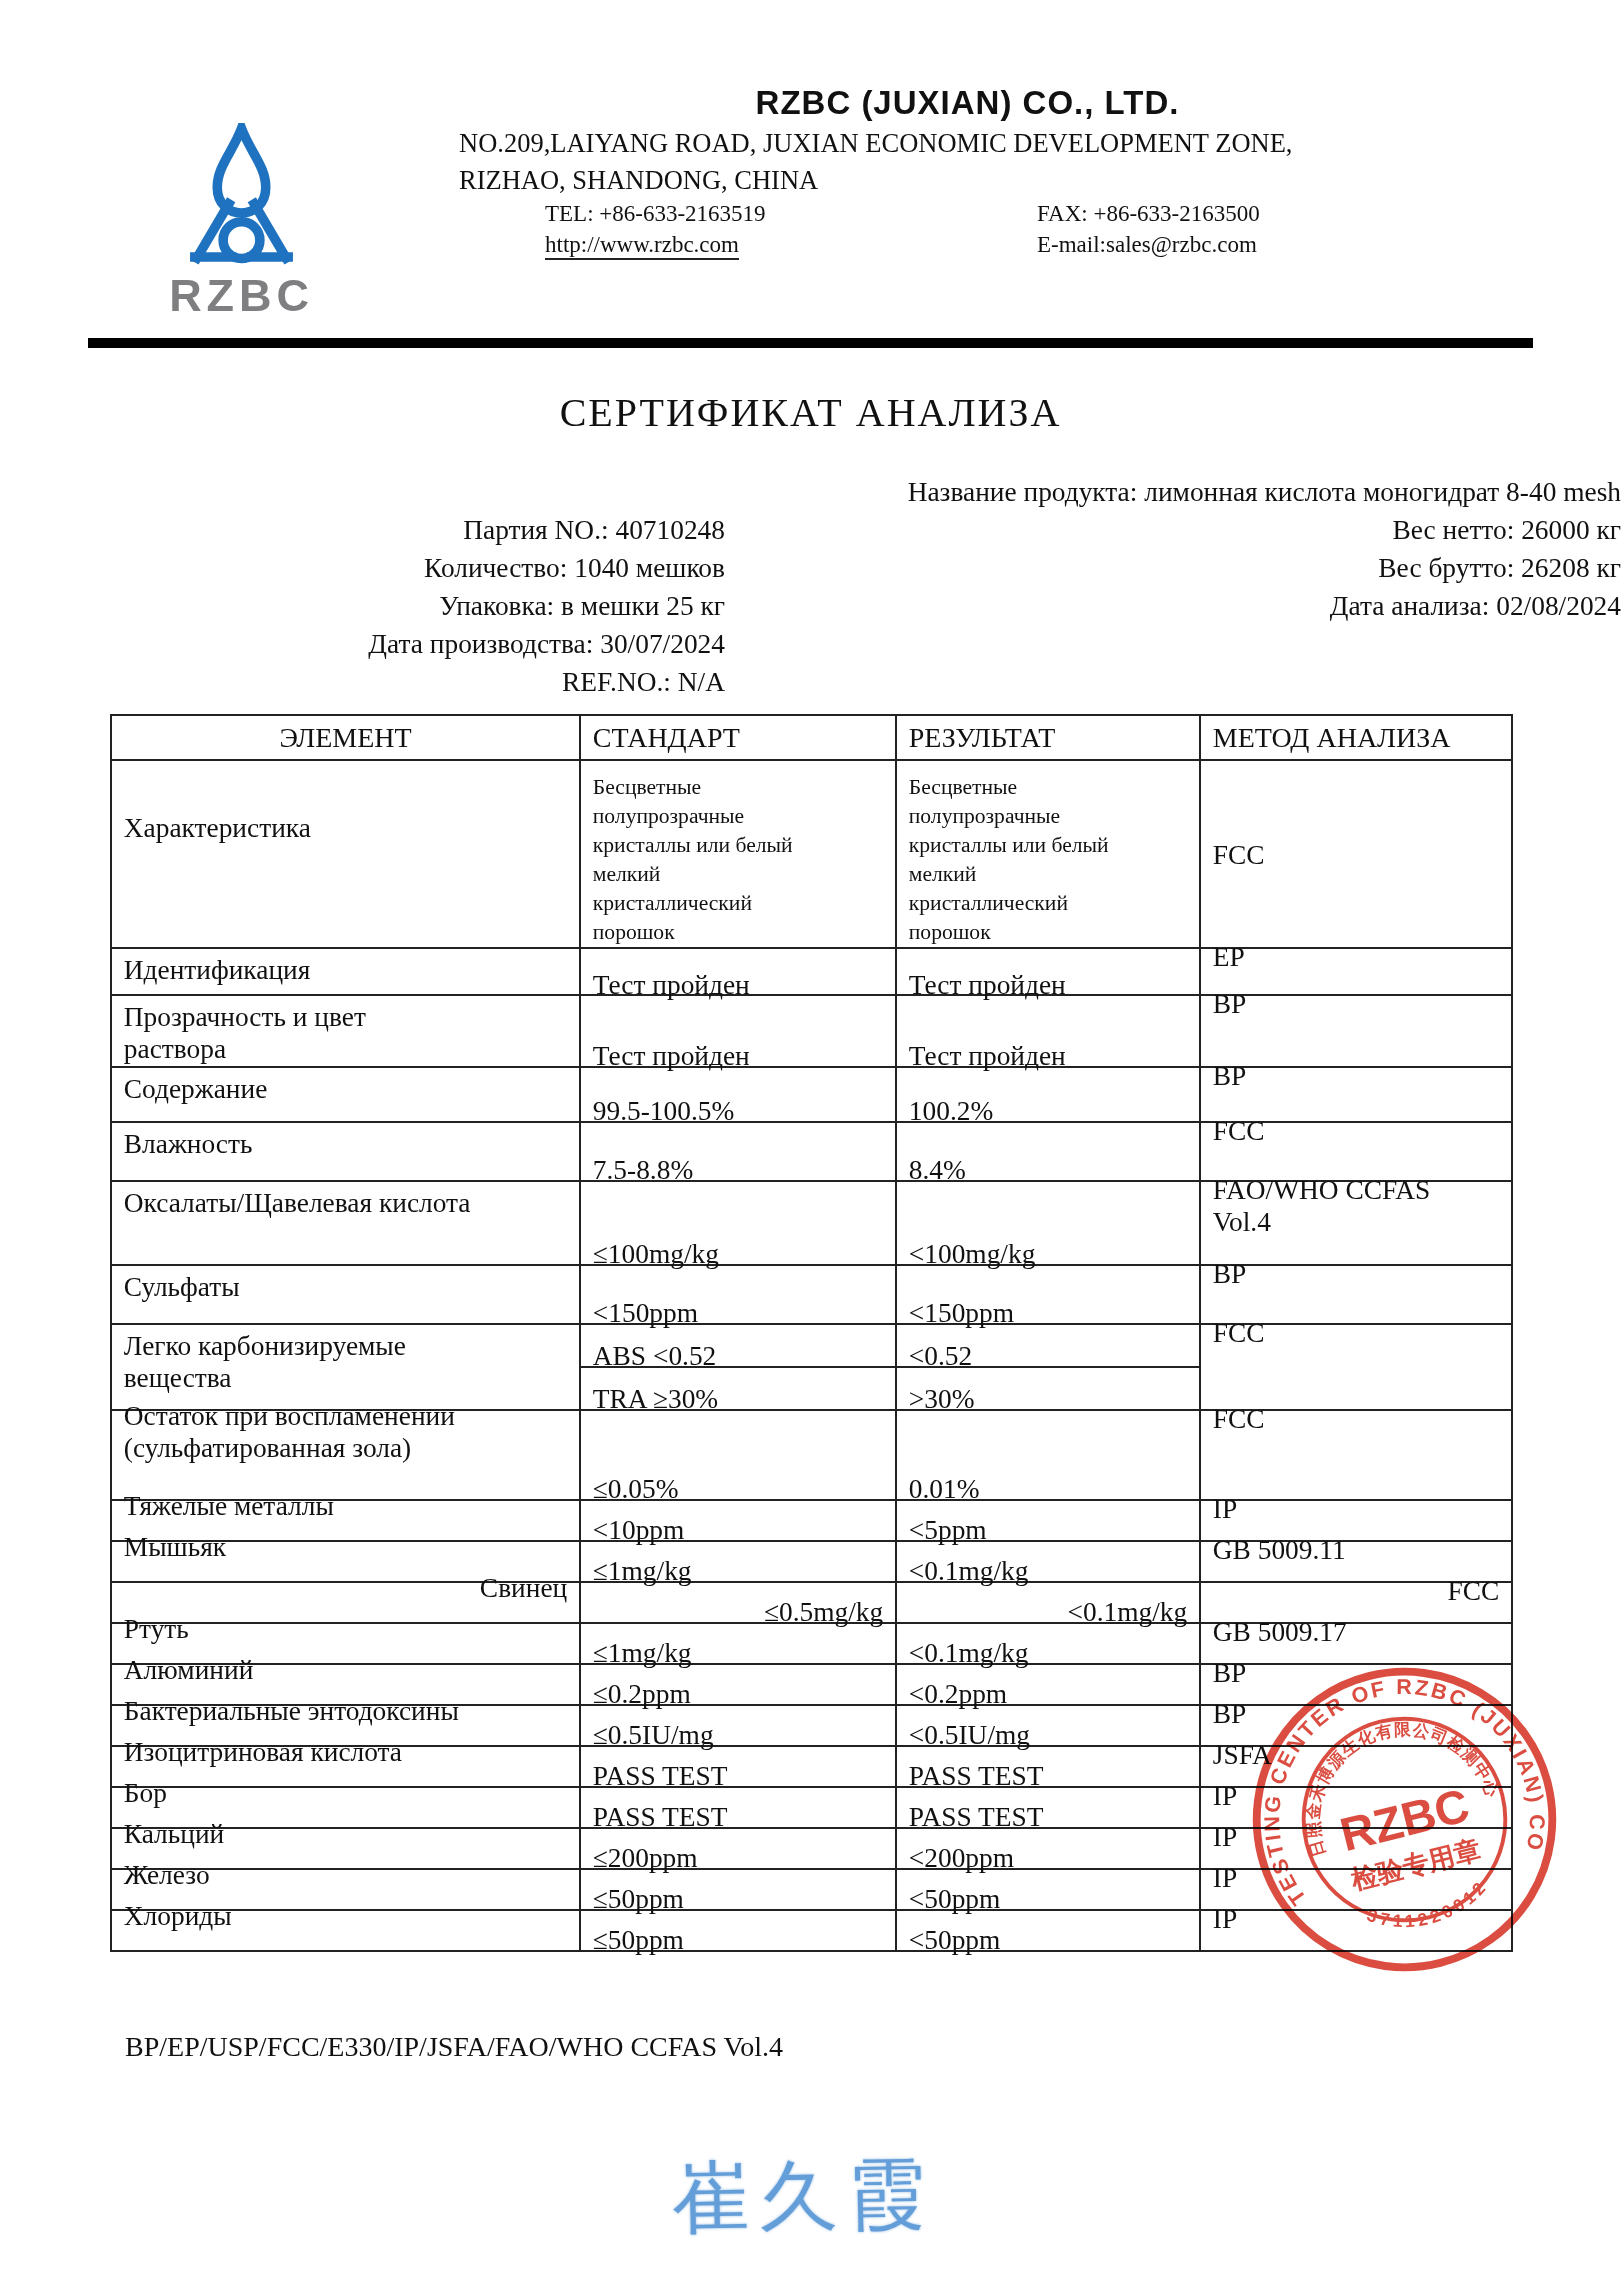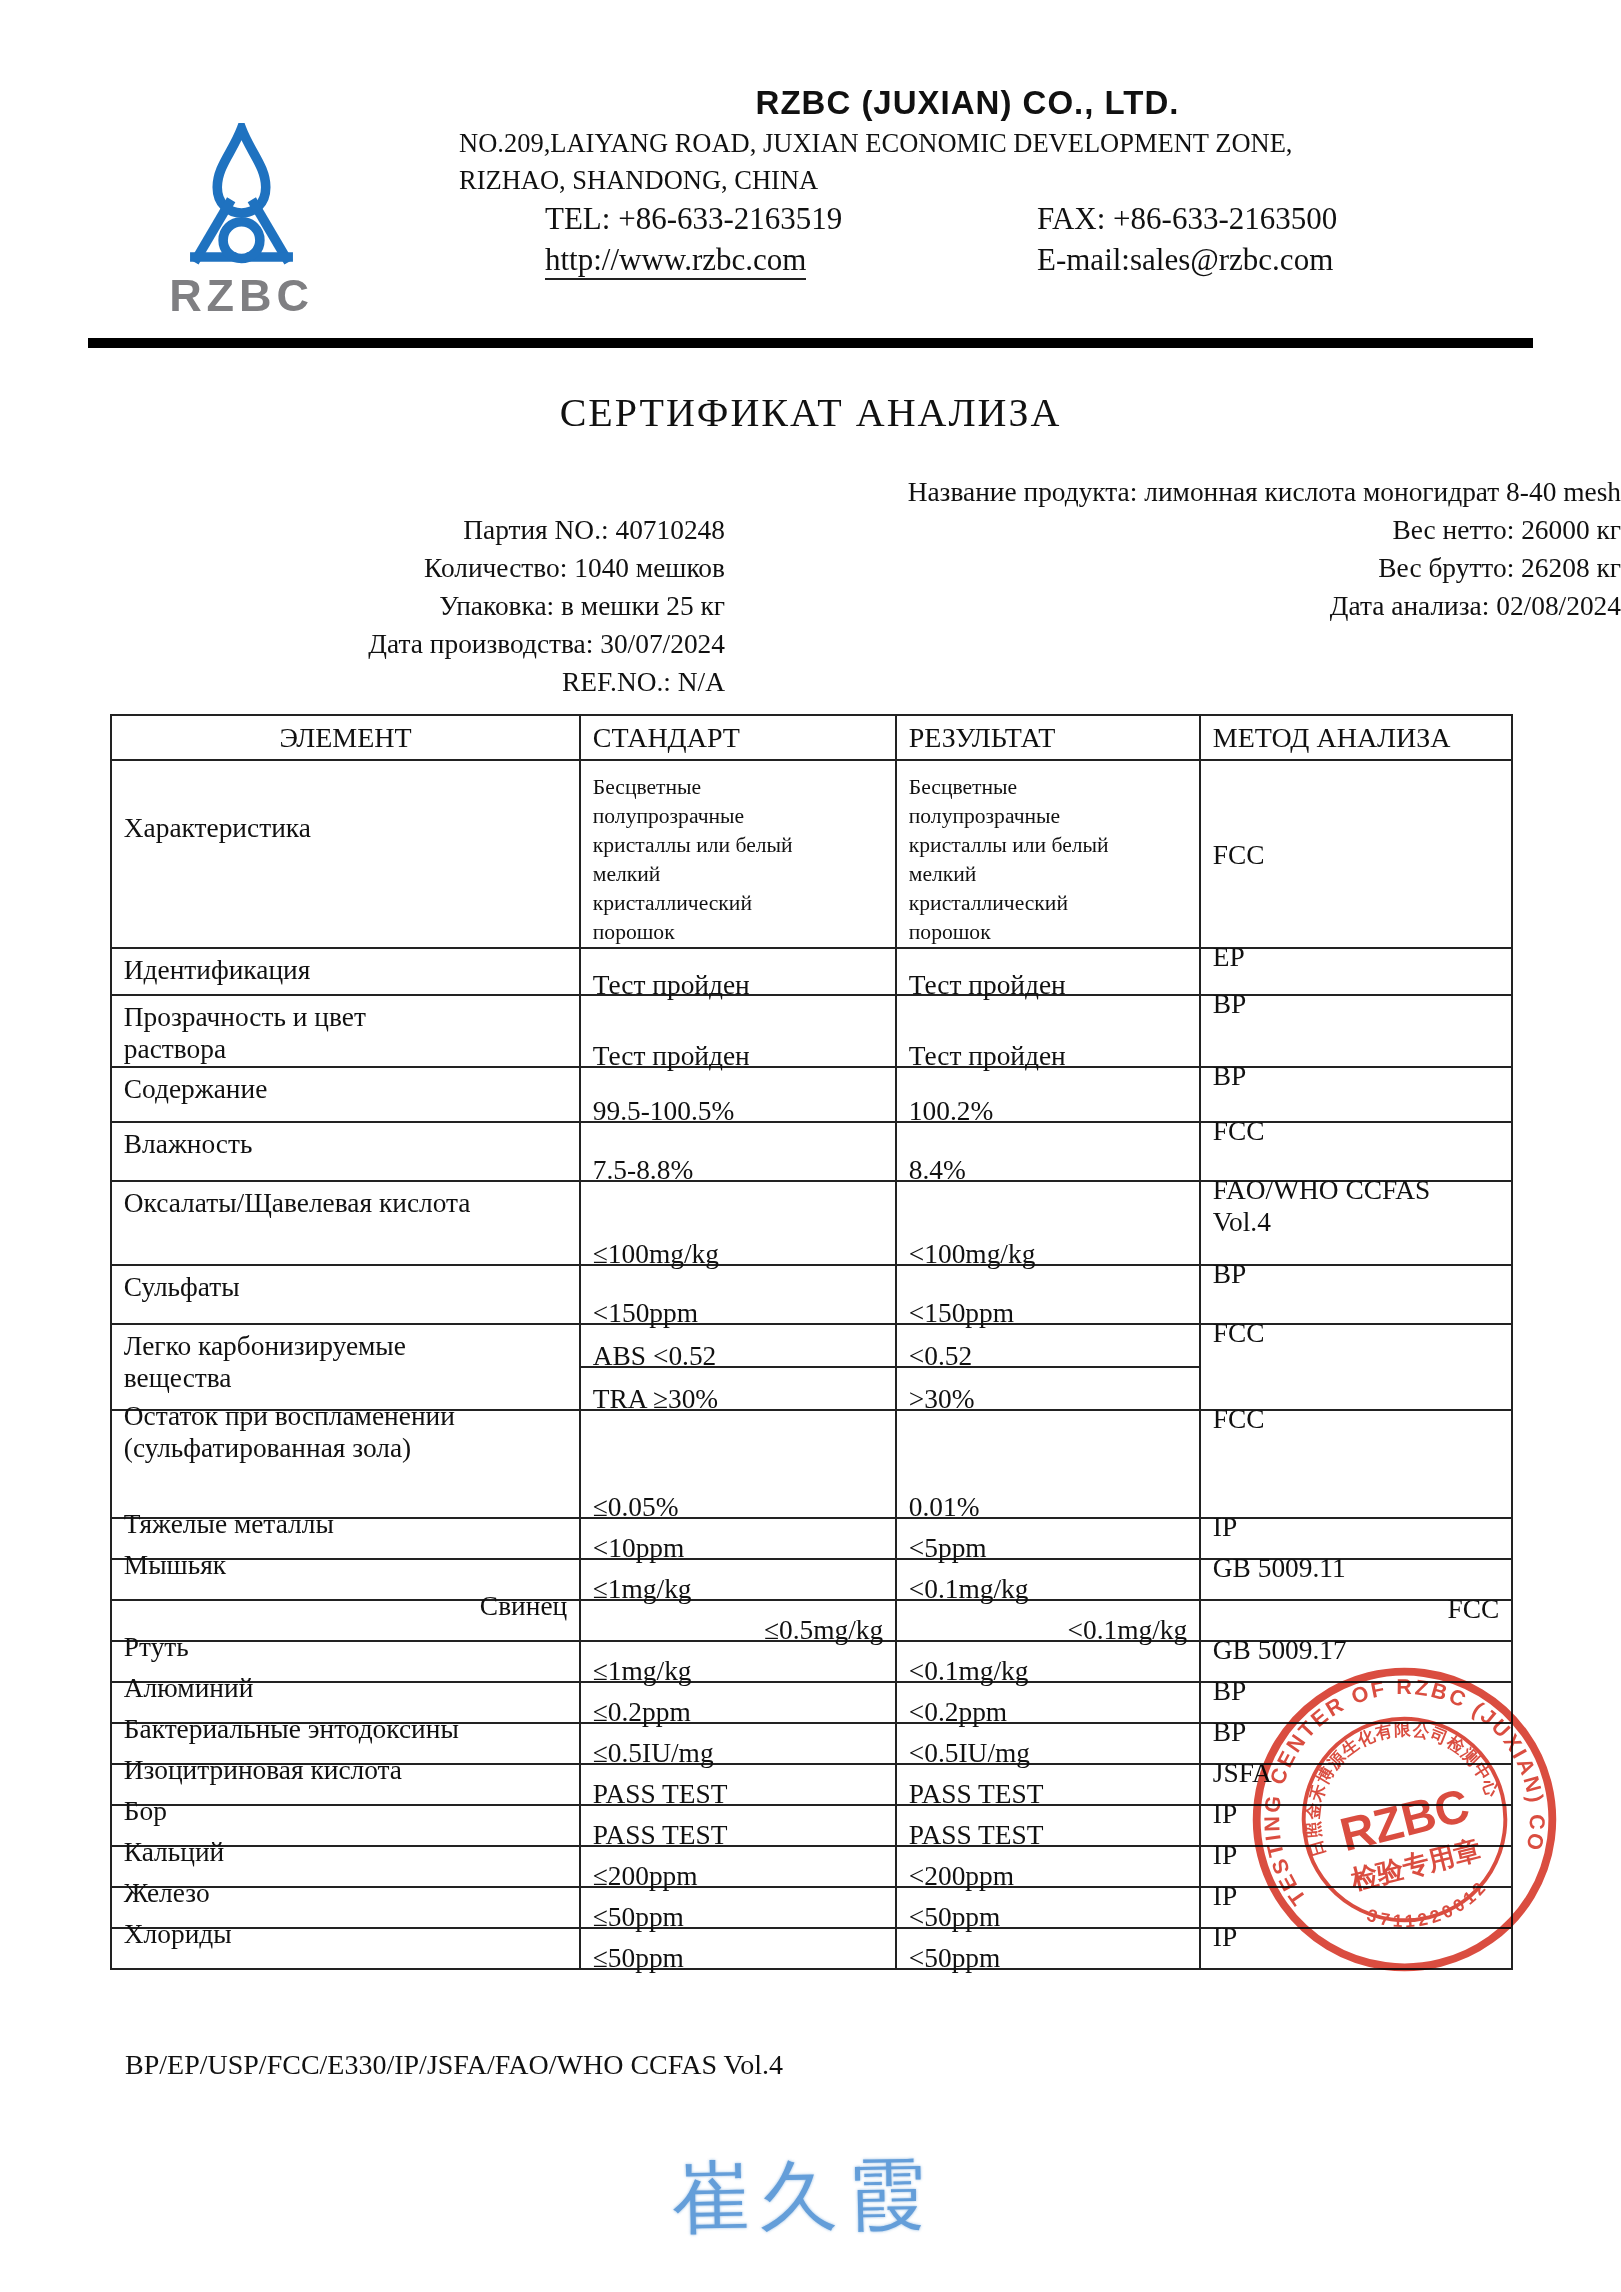--- a/index.html
+++ b/index.html
@@ -11,21 +11,21 @@
   
   .header { display:flex; padding-top:84px; }
   .logo-block { width:225px; margin-left:129px; text-align:center; }
   .logo-svg { width:147px; height:149px; margin-top:39px; }
   .logo-text { font-family:"Liberation Sans","DejaVu Sans",sans-serif; font-weight:bold;
                font-size:45px; color:#7f7f82; letter-spacing:4.9px; margin-top:-5.9px; }
   .header-text { flex:1; margin-left:76px; padding-right:116px; }
   .company-name { font-family:"Liberation Sans","DejaVu Sans",sans-serif; font-weight:bold;
                   font-size:33px; letter-spacing:1px; text-align:center; }
   .addr { font-size:26.5px; padding-left:29px; margin-top:5.9px; }
-  .contact-row { display:flex; font-size:31px; margin-top:4.9px; }
+  .contact-row { display:flex; font-size:23px; margin-top:4.9px; }
   .contact-c1 { margin-left:115px; width:431px; }
   .contact-c2 { margin-left:61px; }
   .website { border-bottom:2.9px solid #222; padding-bottom:1px; }
   .black-rule { height:9.8px; background:#000; width:1445px; margin:15.7px 0 0 88px; }
   
   .doc-title { text-align:center; font-size:40px; letter-spacing:2px; margin-top:41px;font-family:Liberation Serif, serif; }
   
   .info { margin:37px 0 0 125px; font-size:27.4px;text-align:right; }
   .info-line { line-height:38px; }
   .info-grid { display:flex; }
@@ -261,21 +261,21 @@
         </td>
       </tr>
       <tr style="height: 43px;">
         <td class="td-val">
           <span class="val-span vdrop">TRA ≥30%</span>
         </td>
         <td class="td-val">
           <span class="val-span vdrop">&gt;30%</span>
         </td>
       </tr>
-      <tr style="height: 108px;">
+      <tr style="height: 90px;">
         <td class="td-el">
           <span class="el-span lift">
             <div>Остаток при воспламенении</div>
             <div>(сульфатированная зола)</div>
           </span>
         </td>
         <td class="td-val">
           <span class="val-span vdrop">≤0.05%</span>
         </td>
         <td class="td-val">

